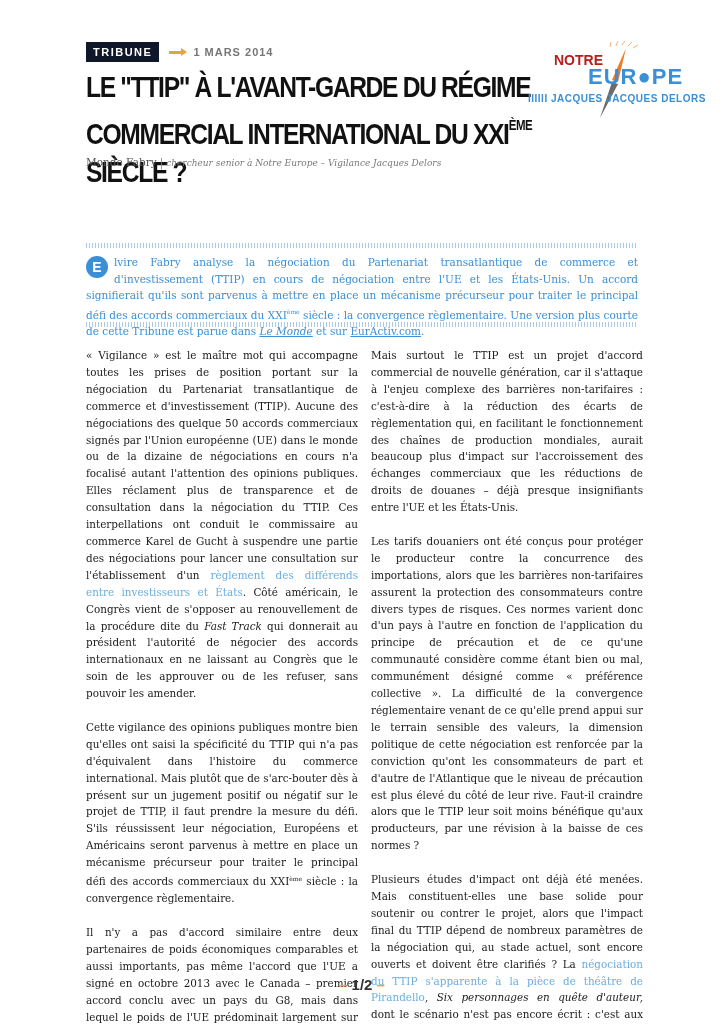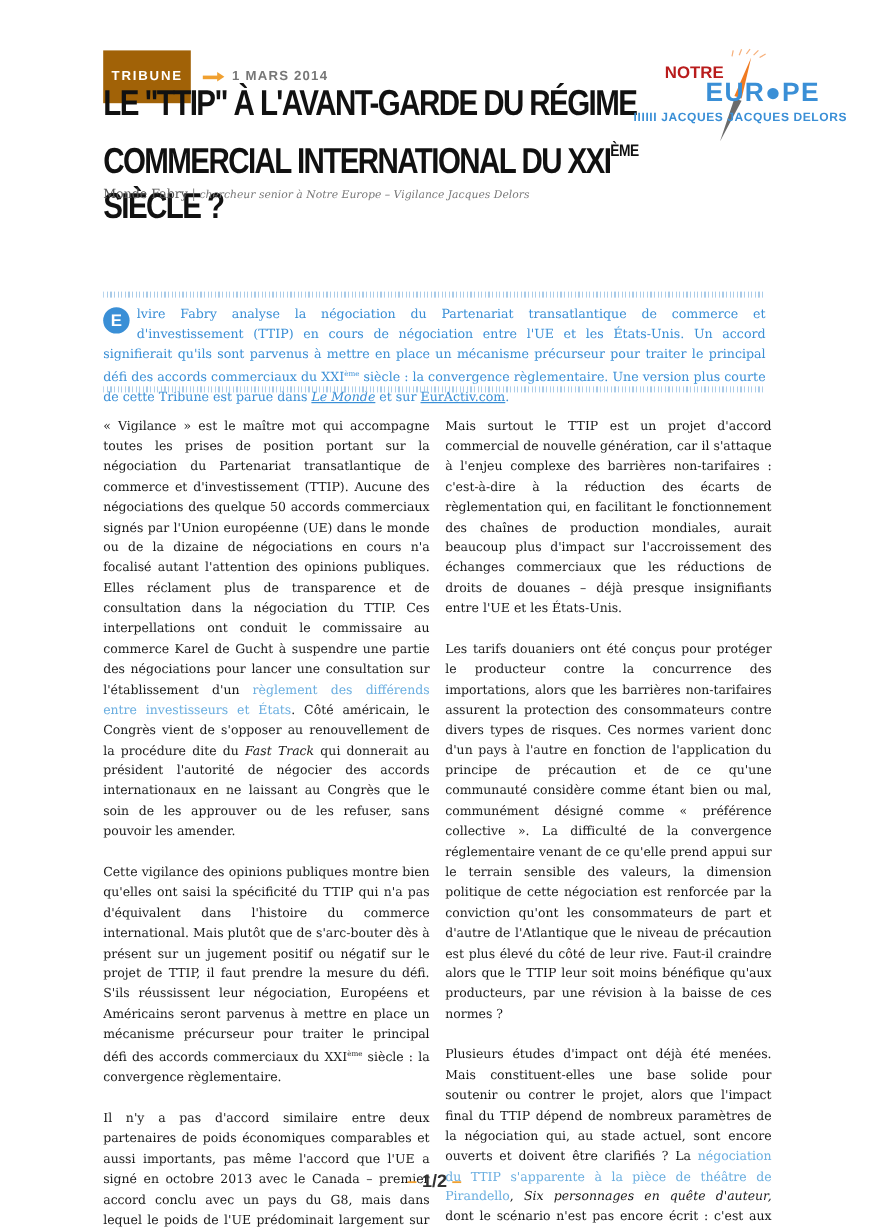--- a/index.html
+++ b/index.html
@@ -1,19 +1,19 @@
 <!DOCTYPE html>
 <html><head>
 <meta charset="utf-8">
 <style>
   html, body { margin: 0; padding: 0; background: #ffffff; }
   body { width: 724px; height: 1024px; position: relative; overflow: hidden; font-family: "DejaVu Serif", serif; color: #1a1a1a; }
 
   .header-row { position: absolute; left: 86px; top: 42px; display: flex; align-items: center; gap: 10px; }
-  .tag { background: #a16207; color: #fff; font-family: "Liberation Sans", sans-serif; font-weight: bold; font-size: 11px; letter-spacing: 1.5px; padding: 16px 7px; }
+  .tag { background: #0f172a; color: #fff; font-family: "Liberation Sans", sans-serif; font-weight: bold; font-size: 11px; letter-spacing: 1.5px; padding: 4px 7px; }
   .arrow { width: 14px; height: 3px; background: #f0a030; position: relative; }
   .arrow::after { content: ""; position: absolute; right: -4px; top: -3px; border-left: 6px solid #f0a030; border-top: 4.5px solid transparent; border-bottom: 4.5px solid transparent; }
   .date { font-family: "Liberation Sans", sans-serif; font-weight: bold; font-size: 11px; letter-spacing: 1px; color: #777; }
 
   .title { position: absolute; left: 86px; top: 68px; width: 520px; font-family: "Liberation Sans", sans-serif; font-weight: bold; font-size: 30px; line-height: 38px; letter-spacing: -1.6px; color: #111; transform: scaleX(0.82); transform-origin: left top; width: 640px; }
   .title sup { font-size: 14px; vertical-align: 14px; letter-spacing: -0.5px; }
 
   .byline { position: absolute; left: 86px; top: 156px; font-size: 10.5px; color: #666; }
   .byline .name { font-weight: normal; color: #555; }
   .byline .sep { color: #888; margin: 0 3px; }

